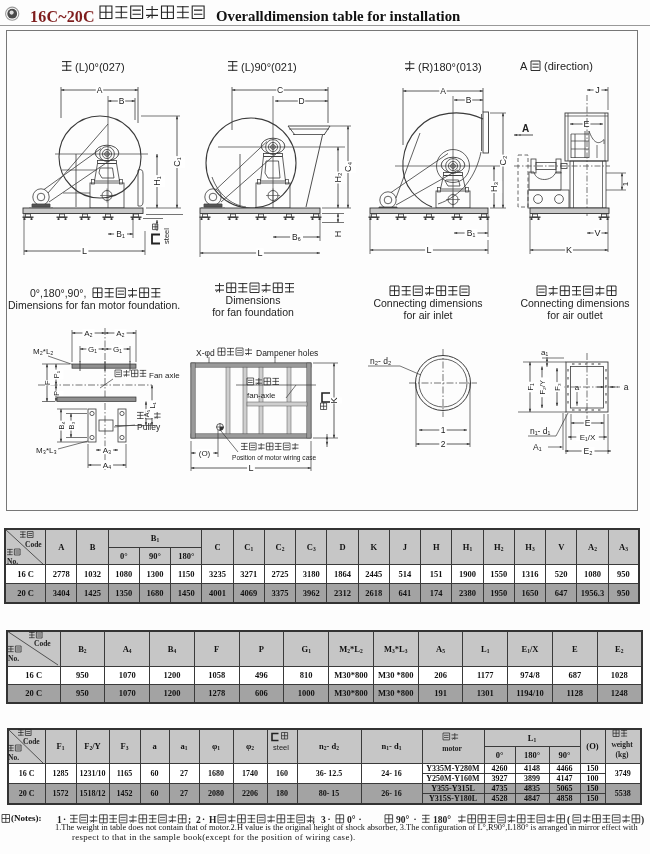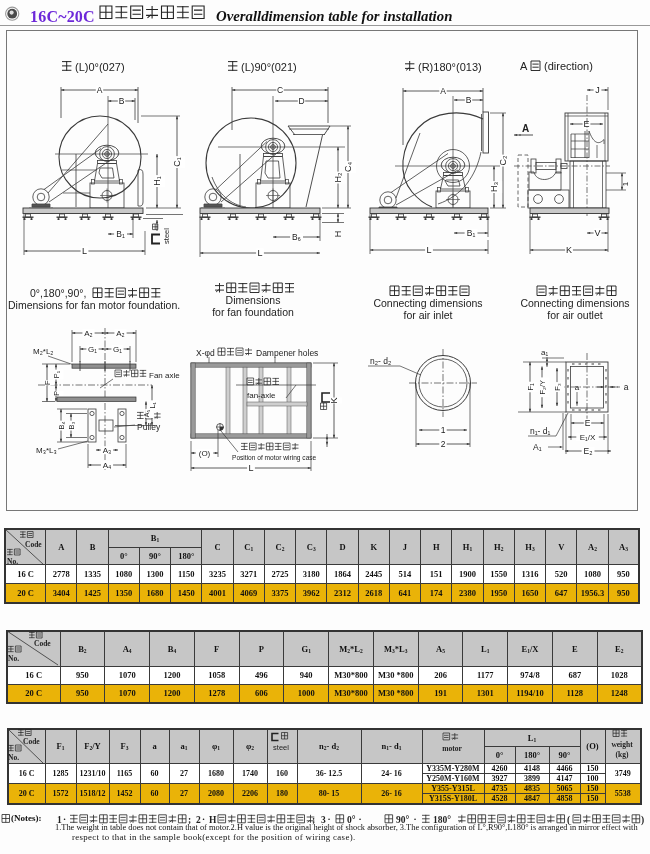--- a/index.html
+++ b/index.html
@@ -1,30 +1,30 @@
 <!DOCTYPE html>
 <html><head><meta charset="utf-8"><style>
 html,body{margin:0;padding:0;}
 body{width:650px;height:854px;background:#fdfdfd;position:relative;overflow:hidden;
  font-family:"Liberation Sans",sans-serif;}
 .abs{position:absolute;}
 #ttl{position:absolute;left:30px;top:8px;font-family:"Liberation Serif",serif;font-weight:bold;
- font-size:16px;color:#6d28d9;letter-spacing:0.2px;}
+ font-size:16px;color:#7f1d1d;letter-spacing:0.2px;}
 #ttl2{position:absolute;left:216px;top:8px;font-family:"Liberation Serif",serif;font-weight:bold;
- font-size:14.8px;color:#111;font-style:italic;}
+ font-size:14.8px;color:#111;}
 #rule{position:absolute;left:0;top:25px;width:650px;height:1px;background:#999;}
 #dbox{position:absolute;left:6px;top:30px;width:630px;height:479px;border:1px solid #777;}
 table.dt{position:absolute;border-collapse:collapse;table-layout:fixed;border:2px solid #333;}
 table.dt td{border:1px solid #3a3a3a;text-align:center;vertical-align:middle;padding:0;
  font-family:"Liberation Serif",serif;font-weight:bold;font-size:8.5px;color:#111;overflow:hidden;
  white-space:nowrap;}
 table.dt sub{font-size:5.5px;vertical-align:-1px;}
 tr.h td{background:#c6c6c6;}
 tr.d1 td{background:#fff;height:17px;}
-tr.d2 td{background:#eab308;height:17px;}
+tr.d2 td{background:#a3a3a3;height:17px;}
 table.dt tr.sr td{height:8px;font-size:8px;}
 #t1 tr.h td{height:16.5px;} #t1 tr.d1 td,#t1 tr.d2 td{height:18px;}
 #notes{position:absolute;left:11px;top:813px;font-family:"Liberation Serif",serif;font-weight:bold;
  font-size:9px;color:#111;text-align:center;}
 #noteE1{position:absolute;left:55px;top:823px;font-family:Liberation Serif, serif;
  font-size:8.4px;color:#111;white-space:nowrap;}
 #noteE2{position:absolute;left:72px;top:832px;font-family:"Liberation Serif",serif;
  font-size:8.8px;letter-spacing:0.35px;color:#111;}
 svg{position:absolute;left:0;top:0;pointer-events:none;}
 </style></head><body>
@@ -87,21 +87,21 @@
         <td rowspan="2">A<sub>3</sub></td>
       </tr>
       <tr class="h">
         <td>0°</td>
         <td>90°</td>
         <td>180°</td>
       </tr>
       <tr class="d1">
         <td>16 C</td>
         <td>2778</td>
-        <td>1335</td>
+        <td>1032</td>
         <td>1080</td>
         <td>1300</td>
         <td>1150</td>
         <td>3235</td>
         <td>3271</td>
         <td>2725</td>
         <td>3180</td>
         <td>1864</td>
         <td>2445</td>
         <td>514</td>
@@ -172,21 +172,21 @@
         <td>E</td>
         <td>E<sub>2</sub></td>
       </tr>
       <tr class="d1" style="height:18px;">
         <td>16 C</td>
         <td>950</td>
         <td>1070</td>
         <td>1200</td>
         <td>1058</td>
         <td>496</td>
-        <td>940</td>
+        <td>810</td>
         <td>M30*800</td>
         <td>M30 *800</td>
         <td>206</td>
         <td>1177</td>
         <td>974/8</td>
         <td>687</td>
         <td>1028</td>
       </tr>
       <tr class="d2" style="height:18px;">
         <td>20 C</td>

